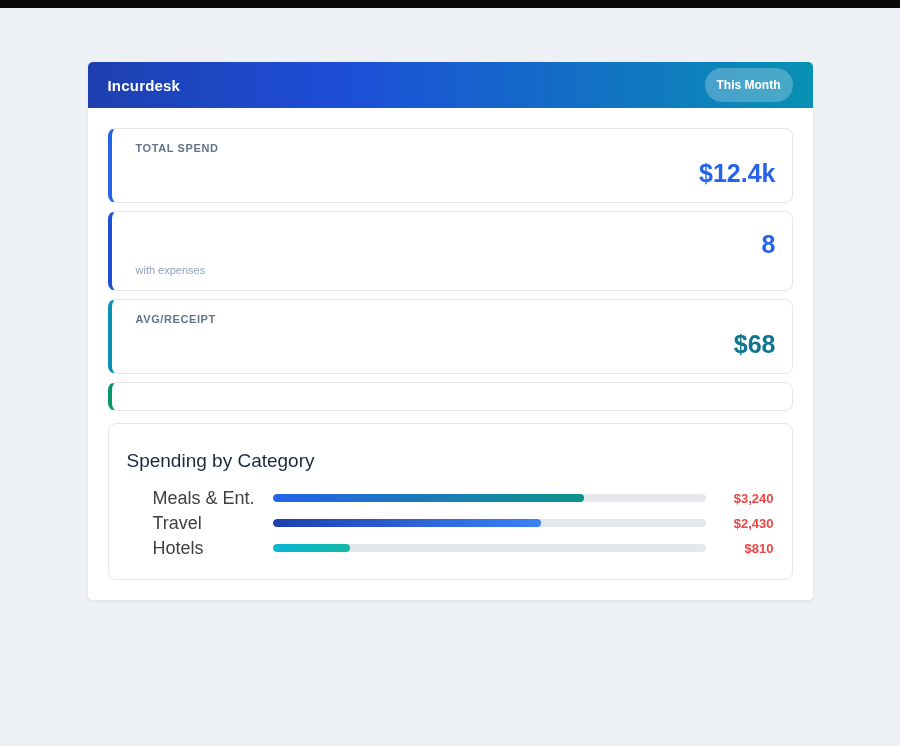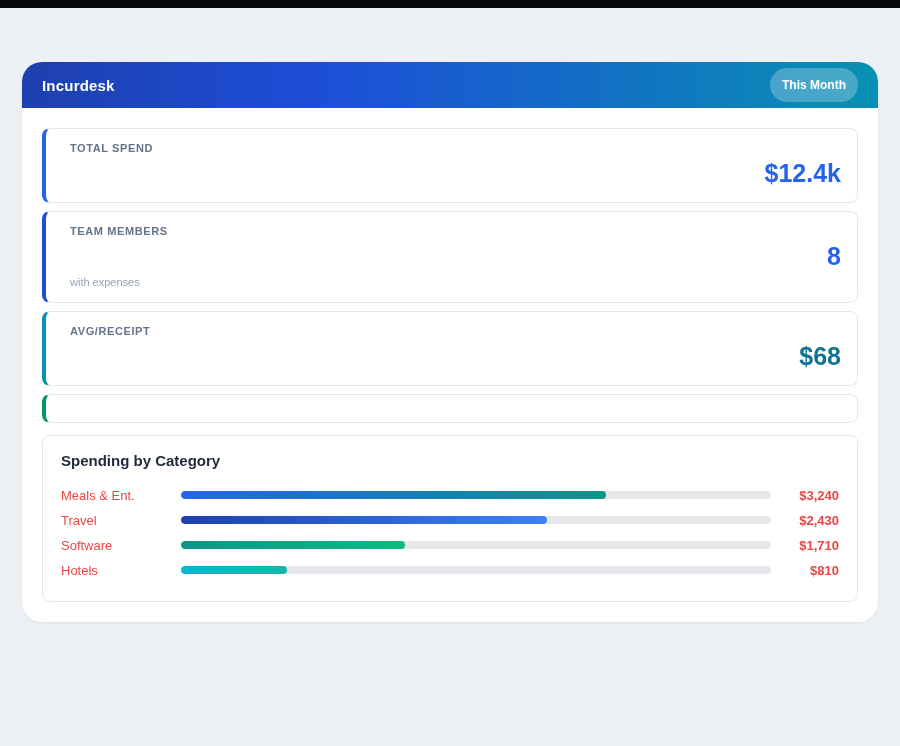--- a/index.html
+++ b/index.html
@@ -8,24 +8,24 @@
     background: #edf1f6;
     font-family: "Liberation Sans", "DejaVu Sans", sans-serif;
     overflow: hidden;
   }
   .top-strip {
     width: 100%;
     height: 8px;
     background: #0a0a0a;
   }
   .app-card {
-    width: 856px;
+    width: 725px;
     margin: 54px auto 0 auto;
     background: #ffffff;
-    border-radius: 20px;
+    border-radius: 5px;
     overflow: hidden;
     box-shadow: 0 1px 3px rgba(15, 23, 42, 0.08);
   }
   .app-header {
     height: 46px;
     background: linear-gradient(90deg, #1e40af 0%, #1d4ed8 35%, #0891b2 100%);
     display: flex;
     align-items: center;
     justify-content: space-between;
     padding: 0 20px;
@@ -78,35 +78,37 @@
     margin-top: 6px;
   }
   .stat-sub:empty { display: none; }
   .spending-card {
     margin-top: 12px;
     border: 1px solid #e5e7eb;
     border-radius: 8px;
     padding: 16px 18px 18px 18px;
   }
   .spending-title {
-    font-size: 15px;
-    font-weight: bold;
+    font-size: 19px;
+    font-weight: normal;
     color: #1e293b;
     margin-bottom: 14px;
+    margin-top: 10px;
   }
   .cat-row {
     display: flex;
     align-items: center;
     height: 25px;
   }
   .cat-label {
     width: 120px;
     flex: 0 0 120px;
-    font-size: 13px;
-    color: #ef4444;
+    font-size: 18px;
+    color: #404040;
+    margin-left: 26px;
   }
   .cat-track {
     flex: 1;
     height: 8px;
     background: #e5e7eb;
     border-radius: 999px;
     overflow: hidden;
   }
   .cat-fill {
     height: 100%;
@@ -133,21 +135,20 @@
   </div>
 
   <div class="card-body">
 
     <div class="stat-card" style="border-left-color: rgb(37, 99, 235);">
       <div class="stat-label">TOTAL SPEND</div>
       <div class="stat-value" style="color: rgb(37, 99, 235);">$12.4k</div>
     </div>
 
     <div class="stat-card" style="border-left-color: rgb(29, 78, 216);">
-      <div class="stat-label">TEAM MEMBERS</div>
       <div class="stat-value" style="color: rgb(37, 99, 235);">8</div>
       <div class="stat-sub">with expenses</div>
     </div>
 
     <div class="stat-card" style="border-left-color: rgb(8, 145, 178);">
       <div class="stat-label">AVG/RECEIPT</div>
       <div class="stat-value" style="color: rgb(14, 116, 144);">$68</div>
 
     </div>
 
@@ -167,27 +168,20 @@
       </div>
 
       <div class="cat-row">
         <div class="cat-label">Travel</div>
         <div class="cat-track">
             <div class="cat-fill" style="width: 62%; background: linear-gradient(90deg, rgb(30, 64, 175), rgb(59, 130, 246));"></div>
           </div>
         <div class="cat-value">$2,430</div>
       </div>
 
-      <div class="cat-row">
-        <div class="cat-label">Software</div>
-        <div class="cat-track">
-            <div class="cat-fill" style="width: 38%; background: linear-gradient(90deg, rgb(13, 148, 136), rgb(16, 185, 129));"></div>
-          </div>
-        <div class="cat-value">$1,710</div>
-      </div>
 
 
       <div class="cat-row">
         <div class="cat-label">Hotels</div>
         <div class="cat-track">
             <div class="cat-fill" style="width: 18%; background: linear-gradient(90deg, rgb(6, 182, 212), rgb(20, 184, 166));"></div>
           </div>
         <div class="cat-value">$810</div>
       </div>
 

